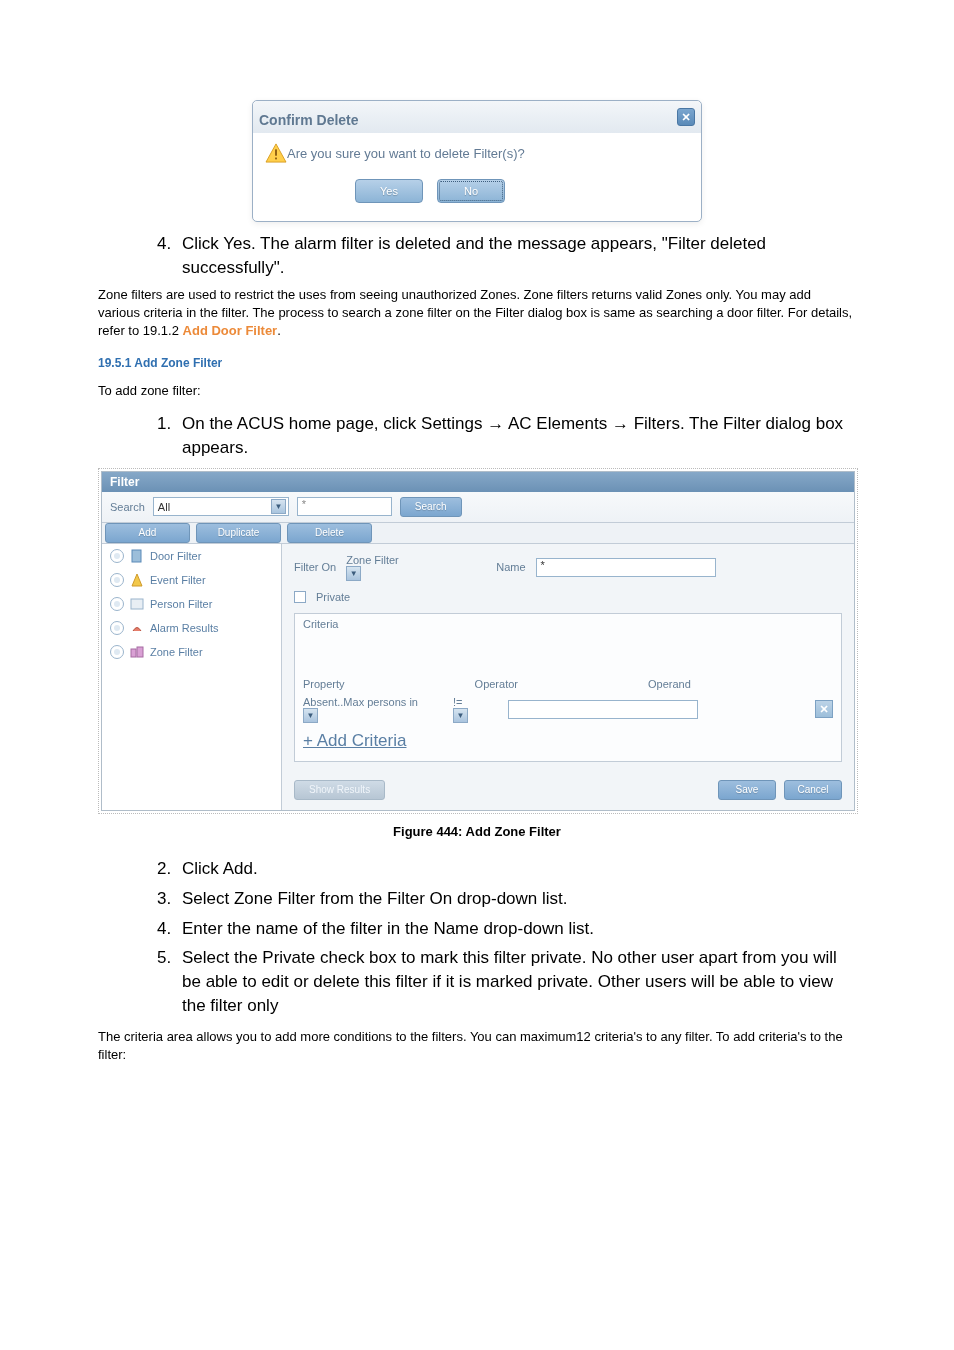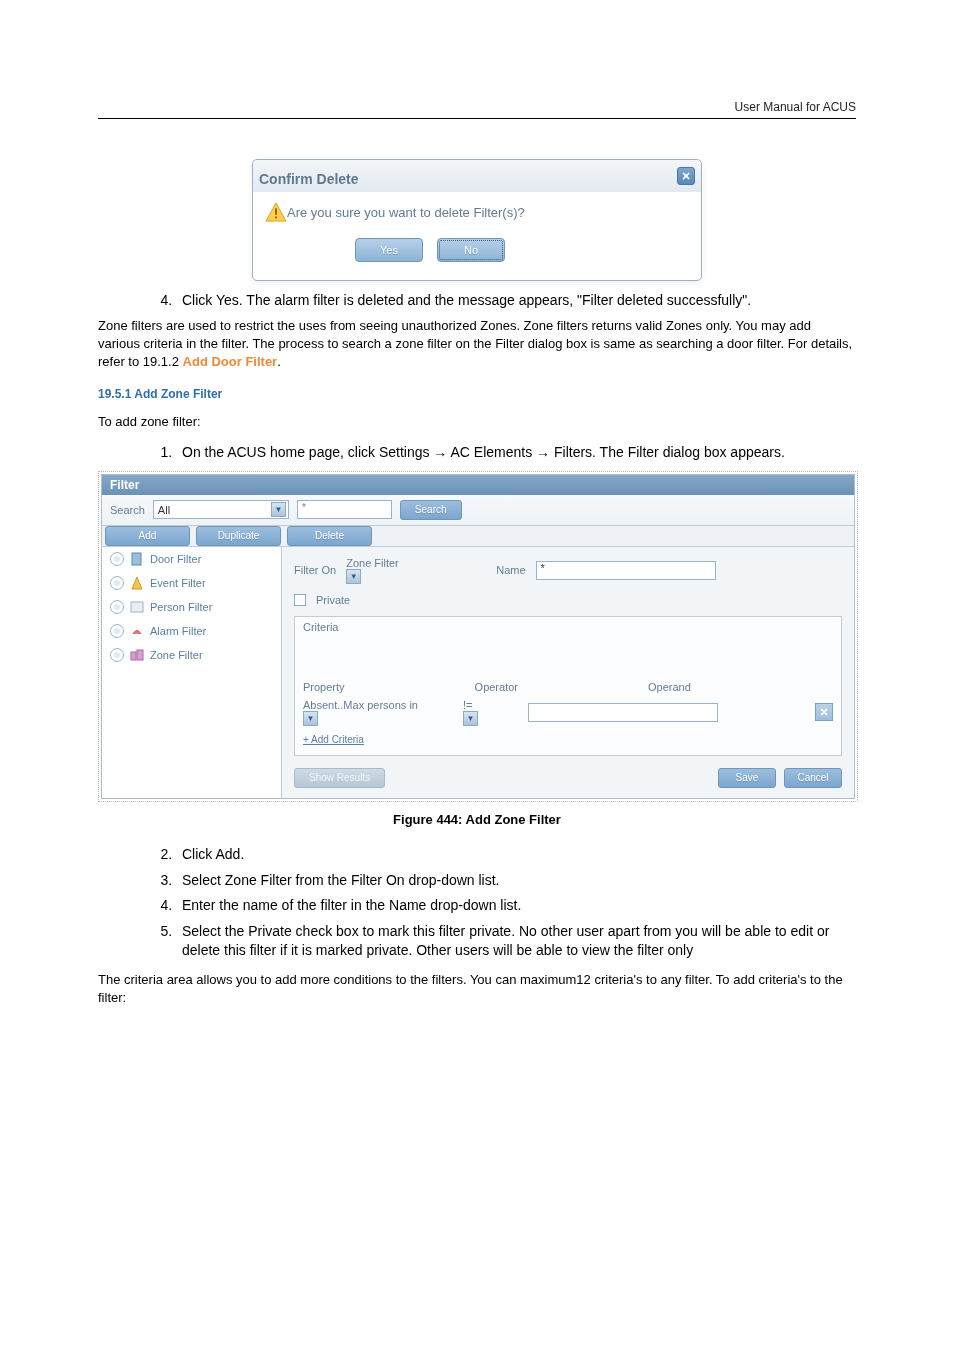--- a/index.html
+++ b/index.html
@@ -106,21 +106,21 @@
   }
 
   .para {
     font-size: 13px;
     line-height: 1.4;
     margin-bottom: 12px;
   }
   ol.numlist {
     list-style: decimal;
     margin-left: 78px;
-    font-size: 14px;
+    font-size: 17px;
     line-height: 1.4;
   }
   ol.numlist > li { margin-bottom: 6px; padding-left: 6px; }
 
   .h2 {
     color: #2f6fb0;
     font-weight: bold;
     font-size: 13px;
     margin: 14px 0 10px 0;
   }
@@ -240,44 +240,43 @@
   }
   .rowline { display:flex;align-items:center;gap:10px;margin-bottom:10px; }
   .txtfield {
     height:19px;border:1px solid #98b4cd;background:#fff;padding:0 4px;font-size:11px;color:#333;
   }
   .ck { width:12px;height:12px;border:1px solid #8ca9c6;background:#fff;}
   .criteria {
     border:1px solid #c2ccd7;background:#fcfdfe;padding:4px 8px 10px 8px;margin-top:6px;
   }
   .criteria-head { display:flex;gap:130px;font-size:11px;color:#637d96;margin-bottom:6px;margin-top:48px;}
-  .criteria-row { display:flex;align-items:center;gap:10px;}
+  .criteria-row { display:flex;align-items:center;}
   .closebox{width:18px;height:18px;background:linear-gradient(#bcd3e7,#9cbeda);border:1px solid #7ca1c3;display:flex;align-items:center;justify-content:center;color:#fff;font-weight:bold;font-size:11px;}
-  .addcrit{color:#5a7fa4;text-decoration:underline;font-size:10px;margin-top:8px;display:inline-block;}
-  .bottom-btns{display:flex;gap:8px;margin-top:12px;}
+  .addcrit{color:#5a7fa4;text-decoration:underline;font-size:17px;margin-top:8px;display:inline-block;}
+  .bottom-btns{display:flex;gap:8px;margin-top:18px;}
   .bottom-btns .right{margin-left:auto;display:flex;gap:8px;}
   .disabled-btn{
     height:20px;padding:0 14px;border:1px solid #a8b9c8;border-radius:3px;
     background:linear-gradient(#cfdbe6,#b7c6d4);color:#f0f5fa;font-size:10px;
     display:flex;align-items:center;justify-content:center;
   }
 
   .footer {
     margin-top: 130px;
     border-top: 1px solid #000;
     padding-top: 4px;
     display:flex;justify-content:space-between;font-size:12px;
   }
 </style>
 </head>
 <body>
 
 <div class="page">
 
-  <div class="header-line">User Manual for ACUS</div>
 
   <div class="confirm-dialog">
     <div class="confirm-titlebar">
       <span class="title">Confirm Delete</span>
       <div class="confirm-close">✕</div>
     </div>
     <div class="confirm-body">
       <div class="confirm-msg-row">
         <span class="warn-icon">
           <svg viewBox="0 0 24 22">
@@ -366,21 +365,21 @@
               </span>
             <span>Person Filter</span>
           </div>
           <div class="item">
             <span class="radio-dot"></span>
             <span class="tree-icon">
                 <svg width="14" height="12" viewBox="0 0 14 12">
                   <path d="M3 9 Q7 2 11 9" fill="#e67e6b" stroke="#b84f3d"></path>
                 </svg>
               </span>
-            <span>Alarm Filter</span>
+            <span>Alarm Results</span>
           </div>
           <div class="item">
             <span class="radio-dot"></span>
             <span class="tree-icon">
                 <svg width="14" height="12" viewBox="0 0 14 12">
                   <rect x="1" y="3" width="5" height="8" fill="#d9a0d4" stroke="#a66ba2"></rect>
                   <rect x="7" y="1" width="6" height="10" fill="#d9a0d4" stroke="#a66ba2"></rect>
                 </svg>
               </span>
             <span>Zone Filter</span>

